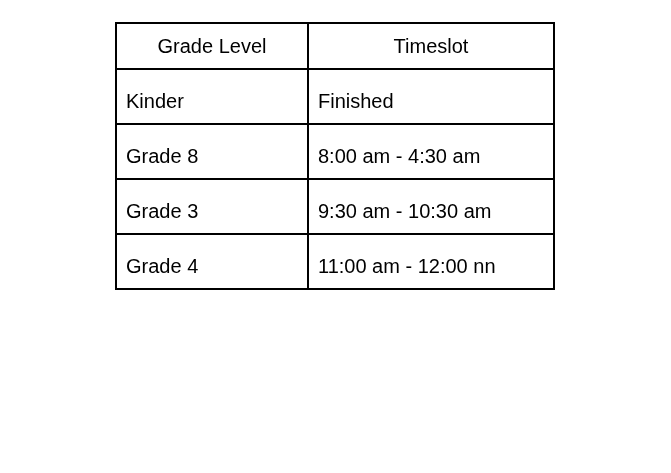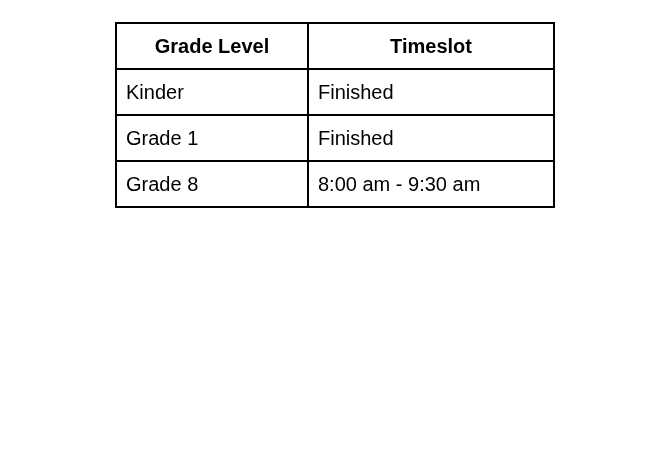--- a/index.html
+++ b/index.html
@@ -1,22 +1,22 @@
 <!DOCTYPE html>
 <html><head>
 <meta charset="utf-8">
 <style>
   html, body { margin:0; padding:0; background:#ffffff; }
   body { width:671px; height:473px; position:relative; overflow:hidden;
          font-family:"Liberation Sans", sans-serif; color:#000; }
   table.sched { position:absolute; left:115px; top:22px; border-collapse:collapse;
                 table-layout:fixed; width:440px; }
-  table.sched td, table.sched th { border:2px solid #000; height:44px; padding:0 0 0 9px;
+  table.sched td, table.sched th { border:2px solid #000; height:44px; padding:9px 0 0 9px;
                 font-size:20px; text-align:left; vertical-align:middle; font-weight:normal; }
-  table.sched th { font-weight:bold; text-align:center; padding:0; }
+  table.sched th { font-weight:normal; text-align:center; padding:0; }
   col.c1 { width:192px; } col.c2 { width:246px; }
 </style>
 </head>
 <body>
 
 <table class="sched">
   <colgroup>
       <col class="c1">
       <col class="c2">
     </colgroup>
@@ -25,21 +25,25 @@
       <th>Grade Level</th>
       <th>Timeslot</th>
     </tr>
   </thead>
   <tbody>
     <tr>
       <td>Kinder</td>
       <td>Finished</td>
     </tr>
     <tr>
-      <td>Grade 1</td>
-      <td>Finished</td>
+      <td>Grade 8</td>
+      <td>8:00 am - 4:30 am</td>
     </tr>
     <tr>
-      <td>Grade 8</td>
-      <td>8:00 am - 9:30 am</td>
+      <td>Grade 3</td>
+      <td>9:30 am - 10:30 am</td>
+    </tr>
+    <tr>
+      <td>Grade 4</td>
+      <td>11:00 am - 12:00 nn</td>
     </tr>
   </tbody>
 </table>
 
 </body></html>

